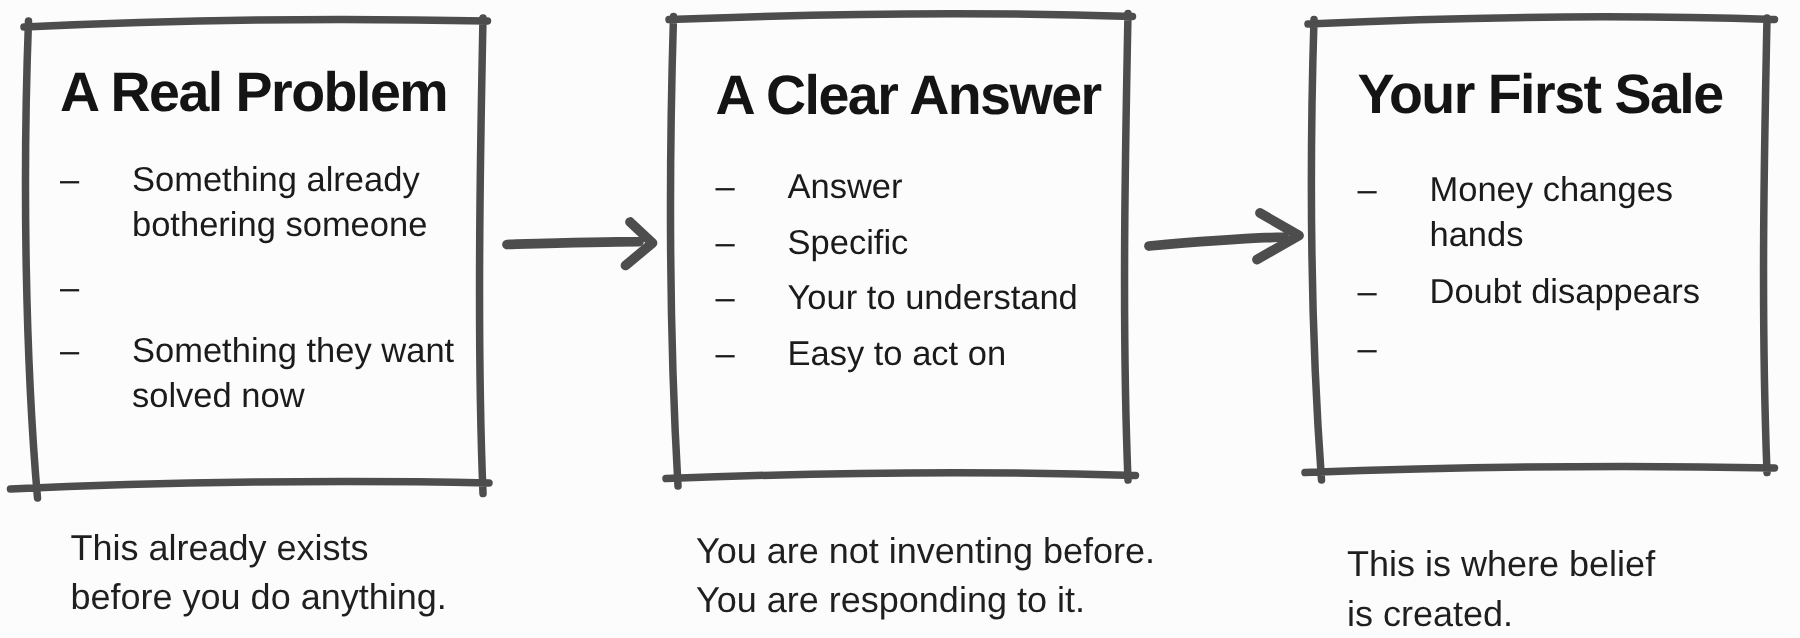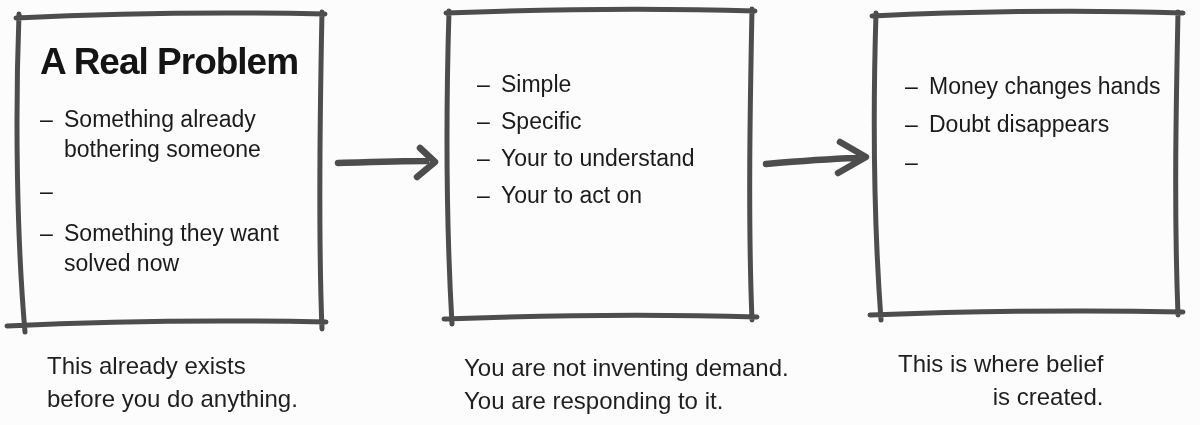--- a/index.html
+++ b/index.html
@@ -32,41 +32,41 @@
     font-size: 37px;
     font-weight: 700;
     letter-spacing: -1px;
     line-height: 40px;
     color: #141414;
     white-space: nowrap;
   }
   .bullets { display: flex; flex-direction: column; }
   .bullet { display: flex; font-size: 23px; color: #1b1b1b; }
   .bullet .dash { flex: 0 0 24px; }
-  .bullet .btext { white-space: pre-line; }
+  .bullet .btext { white-space: pre-line; margin-left: 24px; }
 
   .c1 .bullets { margin-top: 22px; }
   .c1 .bullet  { line-height: 30px; margin-bottom: 12px; }
 
   .c2 .bullets { margin-top: 26px; }
   .c2 .bullet  { line-height: 29px; margin-bottom: 8px; }
 
   .c3 .bullets { margin-top: 28px; }
   .c3 .bullet  { line-height: 30px; margin-bottom: 8px; }
 
   .caption {
     position: absolute;
     font-size: 24px;
     line-height: 33px;
     color: #1f1f1f;
     white-space: pre-line;
   }
   .caption-1 { left: 47px;  top: 349px; }
   .caption-2 { left: 464px; top: 351px; }
-  .caption-3 { left: 898px; top: 347px; text-align: right; }
+  .caption-3 { left: 898px; top: 360px; }
 
   .content-1 { left: 40px;  top: 42px; width: 280px; }
   .content-2 { left: 477px; top: 44px; width: 270px; }
   .content-3 { left: 905px; top: 43px; width: 270px; }
 </style>
 </head>
 <body>
 
 <div class="canvas">
 
@@ -104,43 +104,45 @@
         <span class="dash">–</span>
         <span class="btext">Something they want
 solved now</span>
       </div>
     </div>
   </div>
   <div class="caption caption-1">This already exists
 before you do anything.</div>
 
   <div class="card-content content-2 c2">
+    <div class="card-title">A Clear Answer</div>
     <div class="bullets">
       <div class="bullet">
         <span class="dash">–</span>
-        <span class="btext">Simple</span>
+        <span class="btext">Answer</span>
       </div>
       <div class="bullet">
         <span class="dash">–</span>
         <span class="btext">Specific</span>
       </div>
       <div class="bullet">
         <span class="dash">–</span>
         <span class="btext">Your to understand</span>
       </div>
       <div class="bullet">
         <span class="dash">–</span>
-        <span class="btext">Your to act on</span>
+        <span class="btext">Easy to act on</span>
       </div>
     </div>
   </div>
-  <div class="caption caption-2">You are not inventing demand.
+  <div class="caption caption-2">You are not inventing before.
 You are responding to it.</div>
 
   <div class="card-content content-3 c3">
+    <div class="card-title">Your First Sale</div>
     <div class="bullets">
       <div class="bullet">
         <span class="dash">–</span>
         <span class="btext">Money changes hands</span>
       </div>
       <div class="bullet">
         <span class="dash">–</span>
         <span class="btext">Doubt disappears</span>
       </div>
       <div class="bullet">

